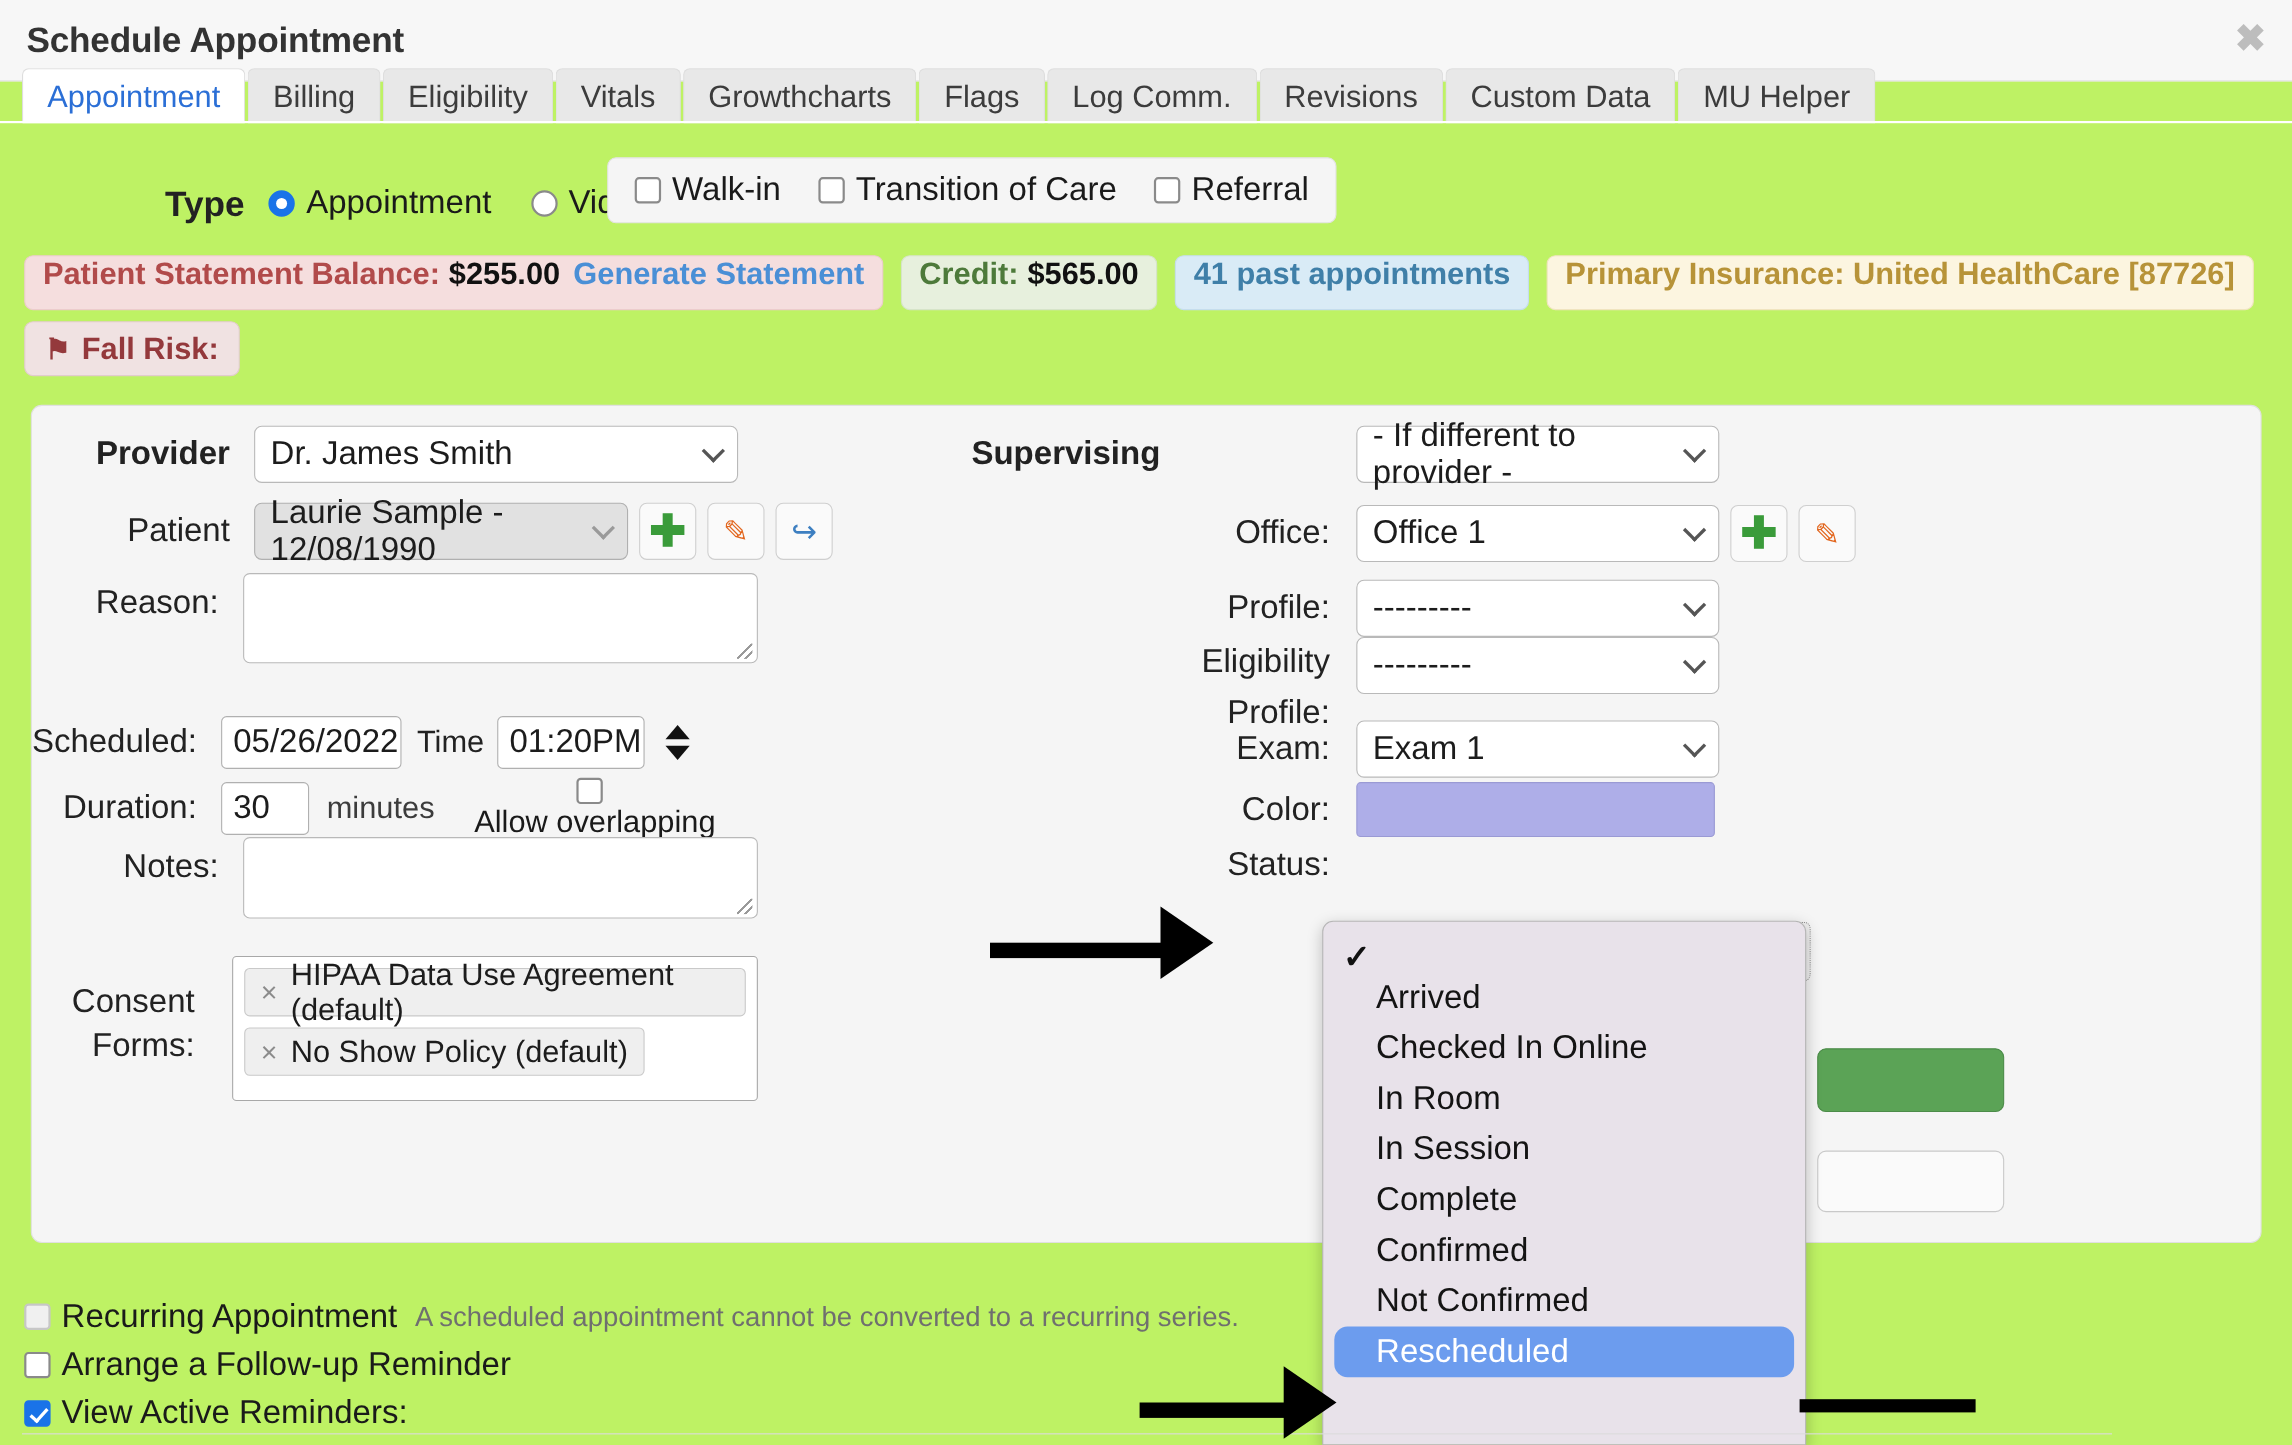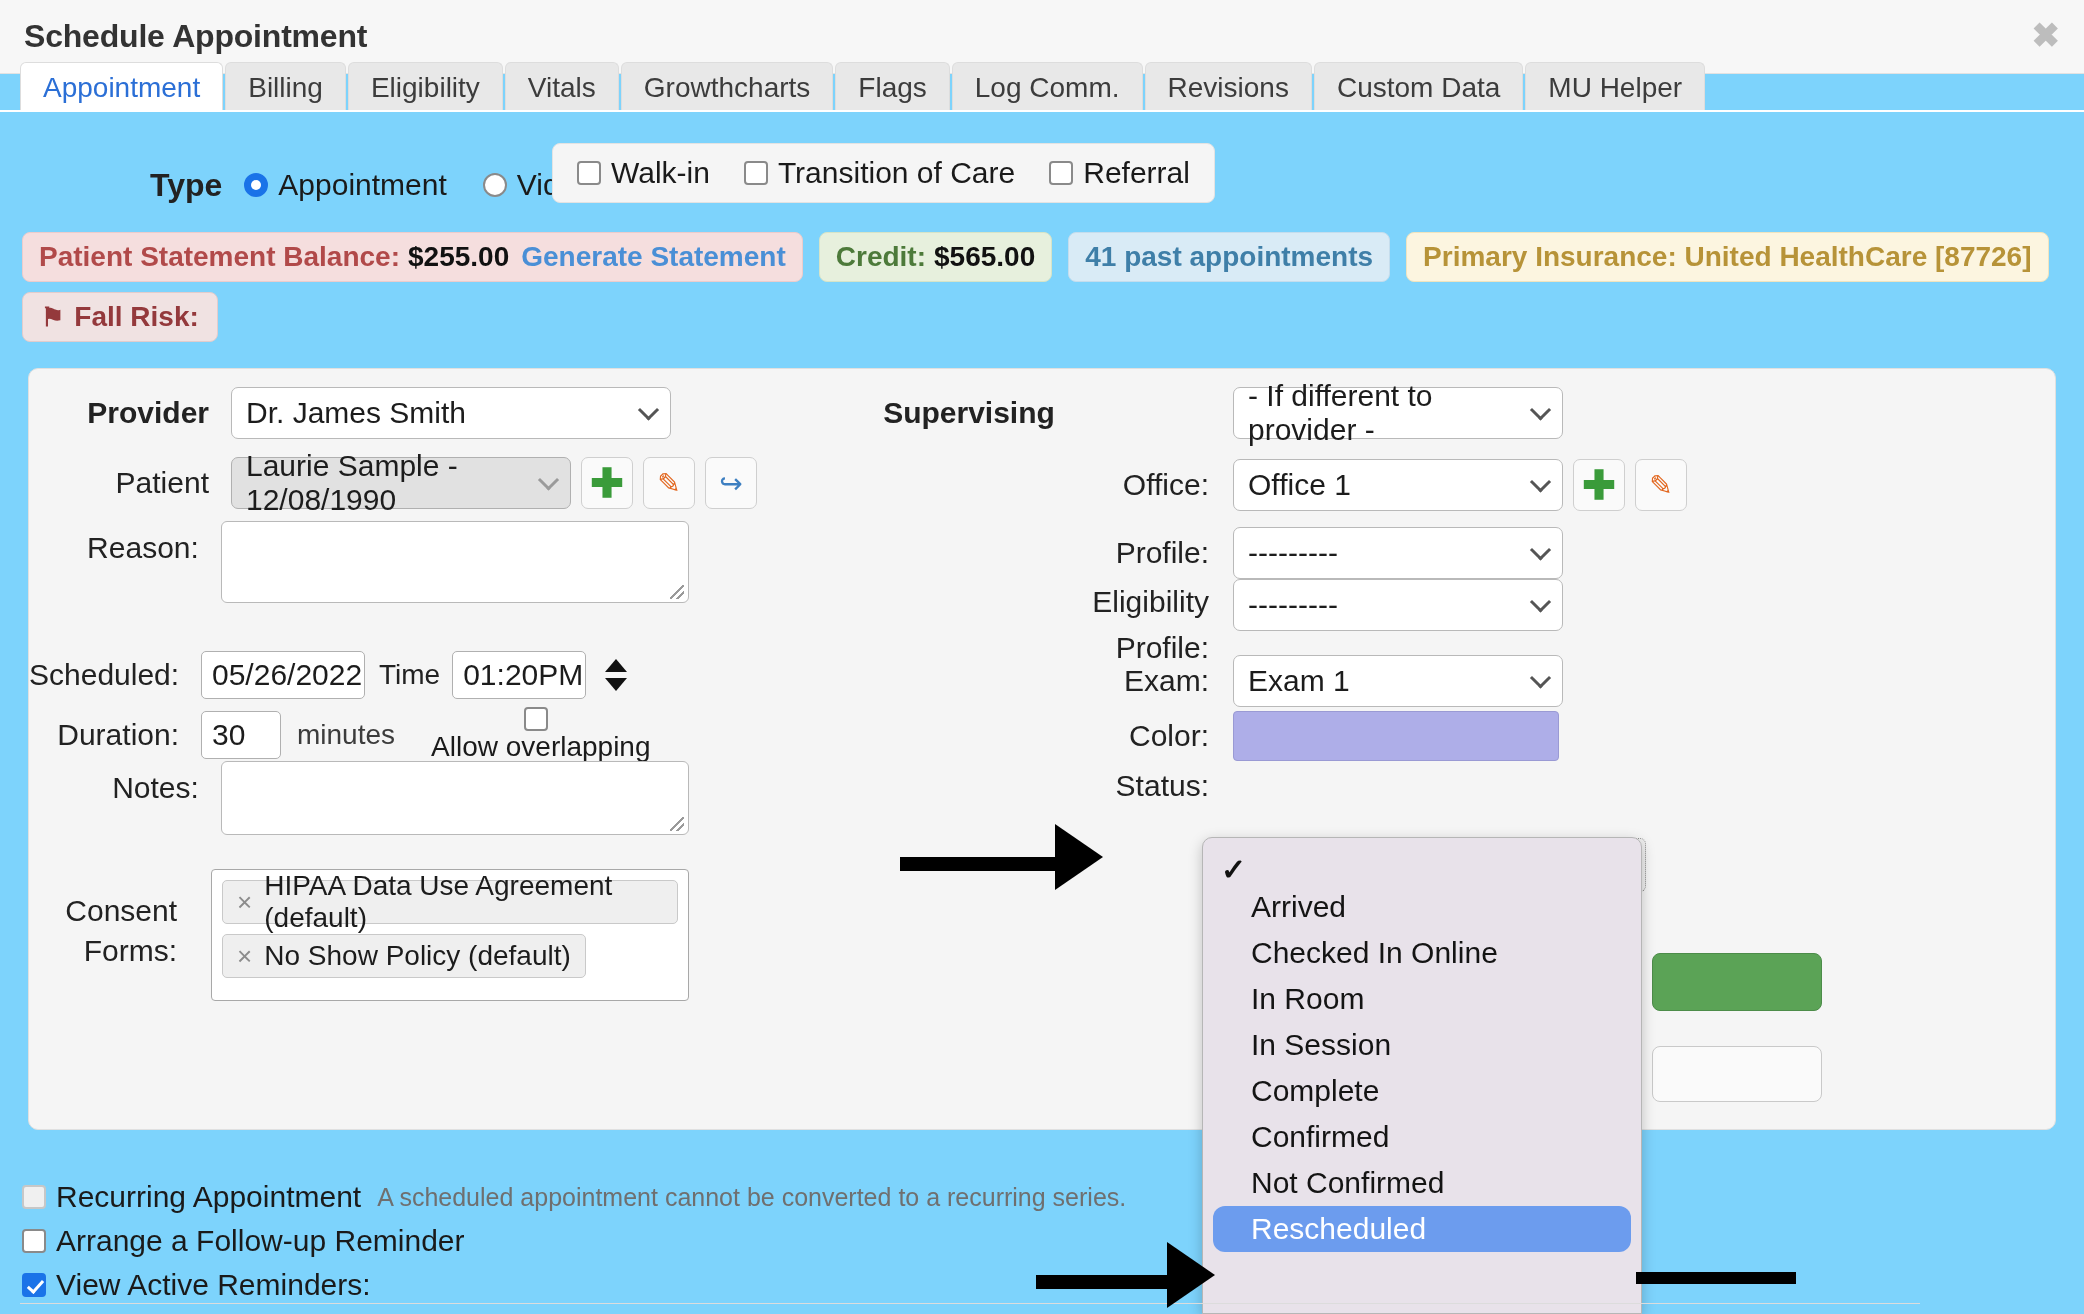--- a/index.html
+++ b/index.html
@@ -3,21 +3,21 @@
 <meta charset="utf-8">
 <style>
   * { box-sizing: border-box; }
   html, body {
     margin: 0; padding: 0;
     width: 2084px; height: 1314px;
     background: #ffffff;
     font-family: "Liberation Sans", sans-serif;
     overflow: hidden;
   }
-  #root { position: relative; width: 2084px; height: 1314px; background: #7dd3fc; }
+  #root { position: relative; width: 2084px; height: 1314px; background: #bef264; }
 
   
   .modal-header {
     position: absolute; left: 0; top: 0; width: 2084px; height: 74px;
     background: #f7f7f7; border-bottom: 1px solid #e2e2e2;
   }
   .modal-title {
     position: absolute; left: 24px; top: 18px;
     font-size: 32px; font-weight: bold; color: #333;
     letter-spacing: -0.2px;
@@ -88,21 +88,21 @@
     content: ""; position: absolute; left: 7px; top: 2px;
     width: 6px; height: 13px; border: solid #fff; border-width: 0 3px 3px 0;
     transform: rotate(42deg);
   }
   .cbx.disabled { border-color: #c7c7c7; background: #f0f0f0; }
   .cbx-label { font-size: 30px; color: #1a1a1a; }
 
   
   .badges { position: absolute; left: 22px; top: 232px; display: flex; align-items: center; }
   .badge {
-    height: 50px; border-radius: 8px; display: flex; align-items: center;
+    height: 50px; border-radius: 8px; display: flex; align-items: flex-start;
     padding: 0 16px; font-size: 28px; font-weight: bold; margin-right: 16px;
     white-space: nowrap;
   }
   .badge-balance { background: #f5dede; border: 1px solid #eccccc; color: #b14a4a; }
   .badge-balance .amt { color: #111; margin-left: 8px; }
   .badge-balance .genlink { color: #4a8fd6; margin-left: 12px; cursor: pointer; }
   .badge-credit { background: #e7f0dd; border: 1px solid #d6e4c8; color: #4d7a3a; }
   .badge-credit .amt { color: #111; margin-left: 8px; }
   .badge-past { background: #d9ebf6; border: 1px solid #c5dded; color: #3f7fa8; }
   .badge-ins { background: #fcf5e0; border: 1px solid #f0e4bf; color: #b79338; }

